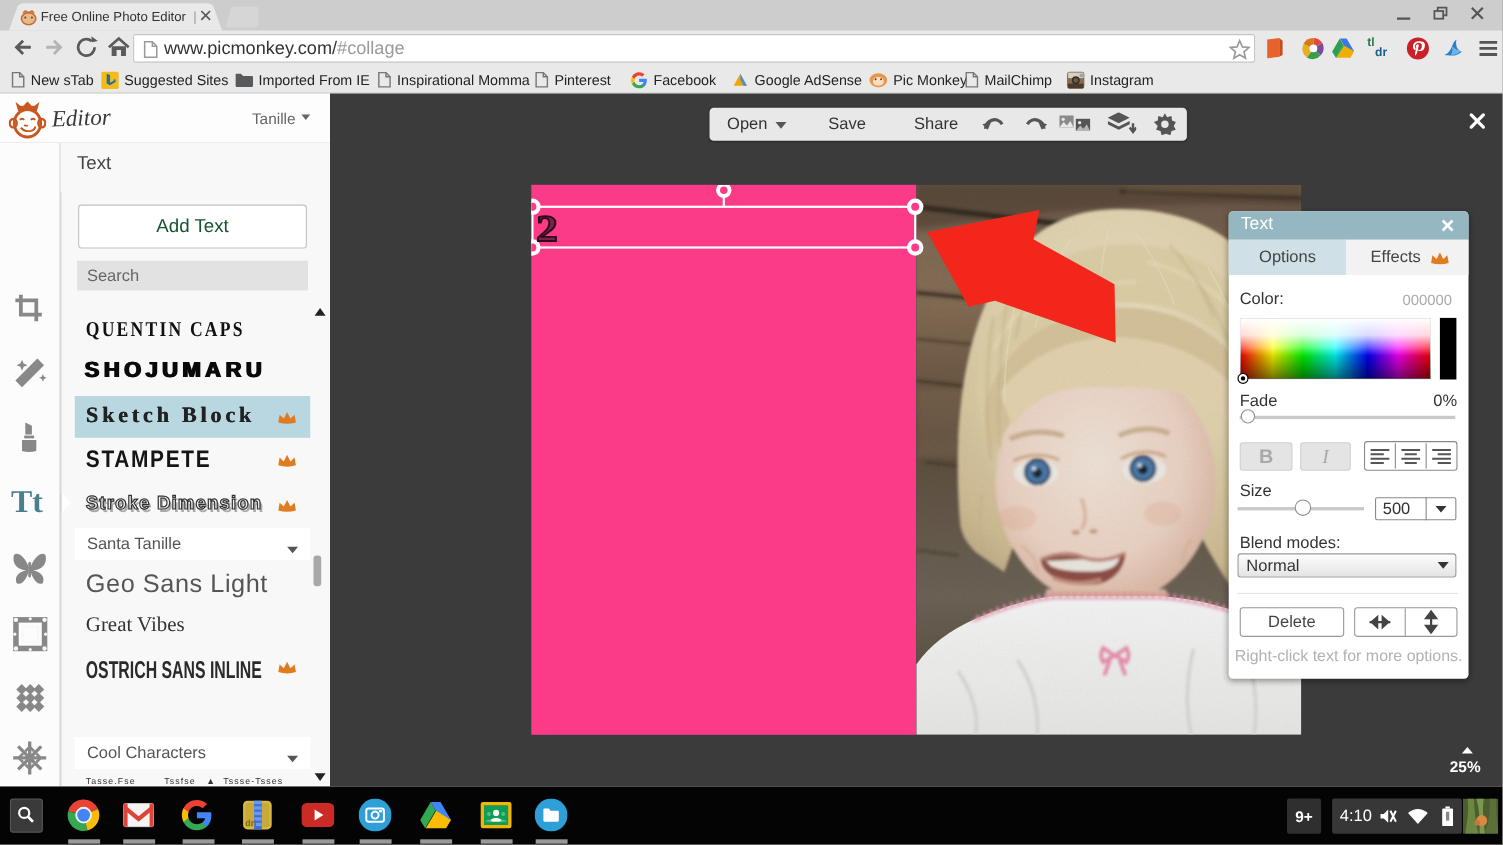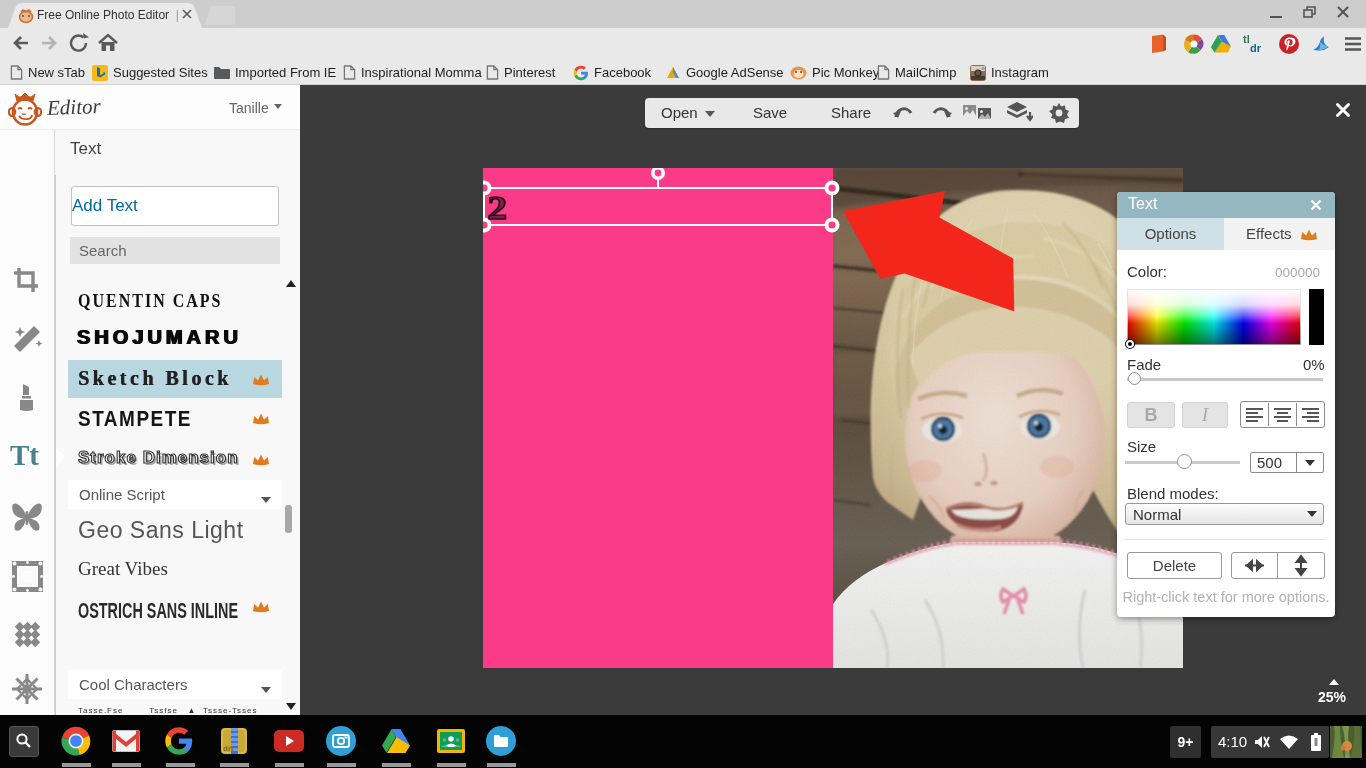--- a/index.html
+++ b/index.html
@@ -75,20 +75,30 @@
         <path d="M4 11 L17 11 M11 5 L17 11 L11 17" stroke="#b4b4b4" stroke-width="2.6" fill="none"></path>
       </svg>
     <svg width="24" height="24" style="position:absolute;left:67px;top:4px" viewBox="0 0 24 24">
         <path d="M19 11 A7.5 7.5 0 1 1 16.5 5.5" stroke="#5a5a5a" stroke-width="2.4" fill="none"></path>
         <path d="M16 1 L16.8 6.5 L22 5.2 Z" fill="#5a5a5a"></path>
       </svg>
     <svg width="24" height="24" style="position:absolute;left:96px;top:4px" viewBox="0 0 24 24">
         <path d="M3 11 L12 3 L21 11" stroke="#5a5a5a" stroke-width="2.4" fill="none"></path>
         <path d="M5.5 10 V19 H10 V13.5 H14 V19 H18.5 V10 Z" fill="#5a5a5a"></path>
       </svg>
+    <div id="urlbox">
+      <svg width="14" height="16" style="position:absolute;left:8px;top:5px" viewBox="0 0 14 16">
+          <path d="M1.5 1 H8.5 L12.5 5 V15 H1.5 Z" fill="#fff" stroke="#9a9a9a" stroke-width="1.4"></path>
+          <path d="M8.5 1 V5 H12.5" fill="none" stroke="#9a9a9a" stroke-width="1.4"></path>
+        </svg>
+      <div id="urltext">www.picmonkey.com/<span style="color:#9a9a9a">#collage</span></div>
+      <svg width="20" height="20" style="position:absolute;left:995px;top:3px" viewBox="0 0 20 20">
+          <path d="M10 2 L12.4 7.6 L18.5 8.1 L13.9 12.1 L15.3 18 L10 14.8 L4.7 18 L6.1 12.1 L1.5 8.1 L7.6 7.6 Z" fill="none" stroke="#9a9a9a" stroke-width="1.5"></path>
+        </svg>
+    </div>
     <svg class="extico" style="left:1148px" viewBox="0 0 22 22">
         <path d="M4 3 L15 1.5 V18.5 L4 20 Z" fill="#e8622c"></path>
         <path d="M15 1.5 L18 4 V17 L15 18.5 Z" fill="#c44d1e"></path>
       </svg>
     <svg class="extico" style="left:1183px" viewBox="0 0 22 22">
         <circle cx="11" cy="11" r="9.5" fill="#fff"></circle>
         <path d="M11 11 L11 1.5 A9.5 9.5 0 0 1 19.2 6.2 Z" fill="#e04c3c"></path>
         <path d="M11 11 L19.2 6.2 A9.5 9.5 0 0 1 17.5 17.5 Z" fill="#7a4aa0"></path>
         <path d="M11 11 L17.5 17.5 A9.5 9.5 0 0 1 5 19.2 Z" fill="#3a9e48"></path>
         <path d="M11 11 L5 19.2 A9.5 9.5 0 0 1 2 7 Z" fill="#e8b020"></path>
@@ -265,39 +275,39 @@
           </g>
         <g transform="translate(12,544)" stroke="#888" stroke-width="3" fill="none">
           <path d="M15 0 V30 M0 15 H30 M4.5 4.5 L25.5 25.5 M25.5 4.5 L4.5 25.5"></path>
           <path d="M15 5 L11 9 M15 5 L19 9 M15 25 L11 21 M15 25 L19 21 M5 15 L9 11 M5 15 L9 19 M25 15 L21 11 M25 15 L21 19" stroke-width="2.4"></path>
         </g>
       </svg>
       <div style="position:absolute;left:55px;top:90px;width:1px;height:540px;background:#ccc"></div>
       <div style="position:absolute;left:56px;top:363px;width:0;height:0;border-top:9px solid transparent;border-bottom:9px solid transparent;border-left:9px solid #fff;filter:drop-shadow(-1px 0 0 #ccc);z-index:5"></div>
       <div id="panel">
         <div style="position:absolute;left:14px;top:9px;font-size:17px;color:#444">Text</div>
-        <div style="position:absolute;left:15px;top:56px;width:208px;height:40px;background:#fff;border:1px solid #c2c2c2;border-radius:3px;text-align:left;line-height:38px;font-size:17px;color:#0369a1">Add Text</div>
+        <div style="position:absolute;left:15px;top:56px;width:208px;height:40px;background:#fff;border:1px solid #c2c2c2;border-radius:3px;text-align:center;line-height:38px;font-size:17px;color:#14532d">Add Text</div>
         <div style="position:absolute;left:14px;top:107px;width:210px;height:27px;background:#e2e2e2;font-size:15px;color:#666;line-height:27px;padding-left:9px">Search</div>
         <div class="fr" style="left:22px;top:160px;font-family:'Liberation Serif',serif;font-weight:bold;font-size:16px;letter-spacing:2px;color:#111;transform:scaleY(1.2);transform-origin:left top">QUENTIN CAPS</div>
         <div class="fr" style="left:21px;top:196px;font-weight:bold;font-size:20px;letter-spacing:4px;color:#0a0a0a;text-shadow:0.8px 0 #0a0a0a, -0.8px 0 #0a0a0a">SHOJUMARU</div>
         <div style="position:absolute;left:12px;top:230px;width:214px;height:38px;background:#b9d7e0"></div>
         <div class="fr" style="left:22px;top:237px;font-family:'Liberation Serif',serif;font-weight:bold;font-size:20px;letter-spacing:3.5px;color:#222;text-shadow:0.5px 0 #222">Sketch Block</div>
         <svg class="crown" style="left:196px;top:243px">
             <use href="#crn"></use>
           </svg>
         <div class="fr" style="left:22px;top:276px;font-weight:bold;font-size:19px;letter-spacing:1.5px;color:#151515;transform:scaleY(1.15);transform-origin:left top">STAMPETE</div>
         <svg class="crown" style="left:196px;top:282px">
             <use href="#crn"></use>
           </svg>
         <div class="fr" style="left:22px;top:318px;font-weight:bold;font-size:17px;letter-spacing:1px;color:#f2f2f2;-webkit-text-stroke:1.1px #333;text-shadow:2px 2px 0 #aaa">Stroke Dimension</div>
         <svg class="crown" style="left:196px;top:323px">
             <use href="#crn"></use>
           </svg>
         <div style="position:absolute;left:12px;top:350px;width:214px;height:29px;background:#fff"></div>
-        <div class="fr" style="left:23px;top:356px;font-size:15px;color:#555">Online Script</div>
+        <div class="fr" style="left:23px;top:356px;font-size:15px;color:#555">Santa Tanille</div>
         <div style="position:absolute;left:205px;top:367px;width:0;height:0;border-left:5px solid transparent;border-right:5px solid transparent;border-top:6px solid #555"></div>
         <div class="fr" style="left:22px;top:387px;font-size:23px;color:#555;letter-spacing:0.5px">Geo Sans Light</div>
         <div class="fr" style="left:22px;top:428px;font-family:'Liberation Serif',serif;font-size:19px;color:#333">Great Vibes</div>
         <div class="fr" style="left:22px;top:468px;font-size:20px;color:#2a2a2a;transform:scale(0.72,1.1);transform-origin:left top;letter-spacing:0px;font-weight:bold">OSTRICH SANS INLINE</div>
         <svg class="crown" style="left:196px;top:470px">
             <use href="#crn"></use>
           </svg>
         <div style="position:absolute;left:12px;top:540px;width:214px;height:29px;background:#fff"></div>
         <div class="fr" style="left:23px;top:546px;font-size:15px;color:#555">Cool Characters</div>
         <div style="position:absolute;left:205px;top:557px;width:0;height:0;border-left:5px solid transparent;border-right:5px solid transparent;border-top:6px solid #555"></div>

